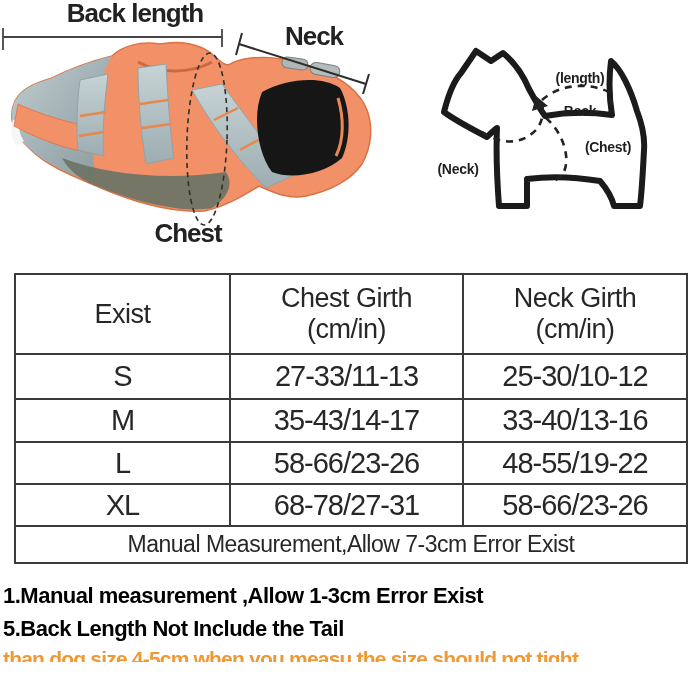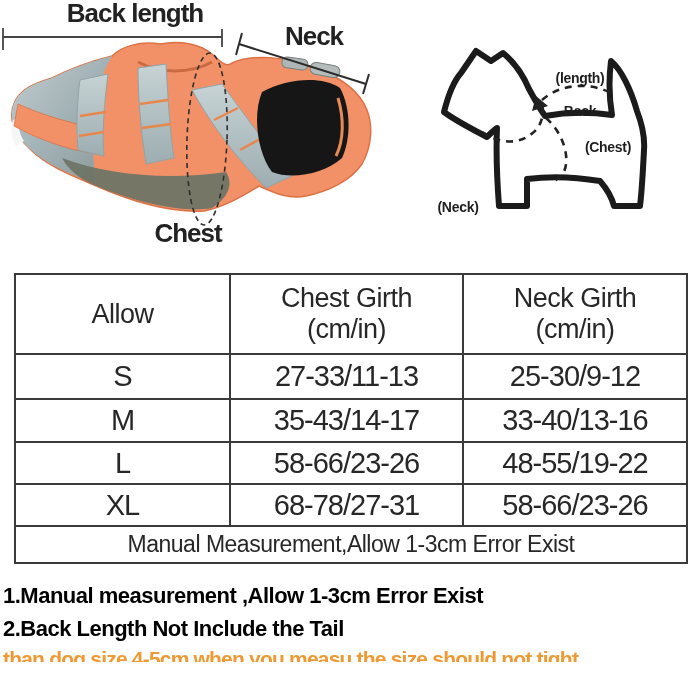--- a/index.html
+++ b/index.html
@@ -18,21 +18,21 @@
   .lbl-backlength{left:35px;top:-2px;width:200px;}
   .lbl-neck{left:264px;top:21px;width:100px;}
   .lbl-chest{left:138px;top:218px;width:100px;}
   .dog-label{
     position:absolute;font-weight:700;color:#1e1e1e;
     font-size:14px;letter-spacing:-0.3px;text-align:center;white-space:nowrap;
   }
   .dlbl-back{left:540px;top:55px;width:80px;margin-top:48px;}
   .dlbl-length{left:530px;top:70px;width:100px;}
   .dlbl-chest{left:568px;top:139px;width:80px;}
-  .dlbl-neck{left:418px;top:161px;width:80px;margin-top:38px;}
+  .dlbl-neck{left:418px;top:161px;width:80px;}
   
   table.size-table{
     position:absolute;left:14px;top:273px;width:672px;height:289px;
     border-collapse:collapse;table-layout:fixed;background:#fff;
   }
   .size-table th,.size-table td{
     border:2px solid #3a3a3a;text-align:center;vertical-align:middle;
     padding:0;color:#272727;
   }
   .size-table th{font-weight:400;font-size:27px;line-height:31px;letter-spacing:-0.5px;}
@@ -152,60 +152,60 @@
 
   <table class="size-table">
     <colgroup>
         <col style="width:215px">
         <col style="width:233px">
         <col style="width:224px">
       </colgroup>
     <thead>
       <tr style="height:80px">
         <th>
-          <span>Allow</span>
+          <span>Exist</span>
         </th>
         <th>
           <span>Chest Girth</span><br>
           <span>(cm/in)</span>
         </th>
         <th>
           <span>Neck Girth</span><br>
           <span>(cm/in)</span>
         </th>
       </tr>
     </thead>
     <tbody>
       <tr style="height:45px">
         <td class="val">S</td>
         <td class="val">27-33/11-13</td>
-        <td class="val">25-30/9-12</td>
+        <td class="val">25-30/10-12</td>
       </tr>
       <tr style="height:43px">
         <td class="val">M</td>
         <td class="val">35-43/14-17</td>
         <td class="val">33-40/13-16</td>
       </tr>
       <tr style="height:42px">
         <td class="val">L</td>
         <td class="val">58-66/23-26</td>
         <td class="val">48-55/19-22</td>
       </tr>
       <tr style="height:42px">
         <td class="val">XL</td>
         <td class="val">68-78/27-31</td>
         <td class="val">58-66/23-26</td>
       </tr>
       <tr style="height:37px">
-        <td class="footrow" colspan="3">Manual  Measurement,Allow 1-3cm Error Exist</td>
+        <td class="footrow" colspan="3">Manual  Measurement,Allow 7-3cm Error Exist</td>
       </tr>
     </tbody>
   </table>
 
   <div class="notes">
     <div class="note-line">1.Manual measurement ,Allow 1-3cm Error Exist</div>
-    <div class="note-line">2.Back Length Not Include the Tail</div>
+    <div class="note-line">5.Back Length Not Include the Tail</div>
   </div>
   <div class="notice">
     <div class="notice-line">than dog size 4-5cm,when you measu the size,should not tight</div>
   </div>
 
 </div>
 
 </body></html>

